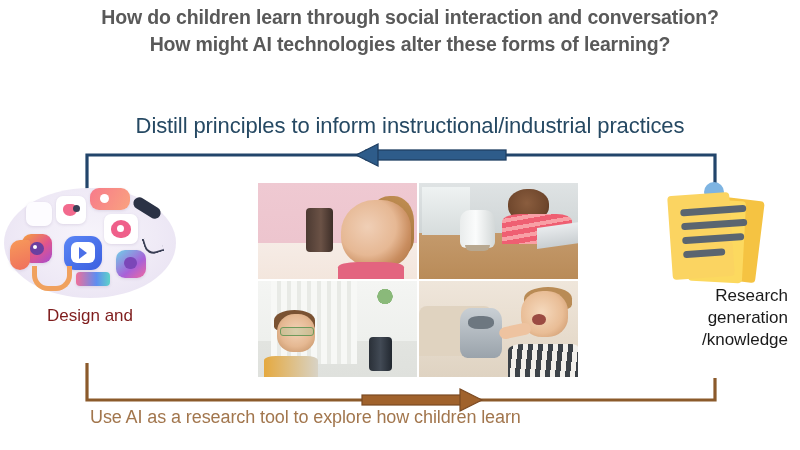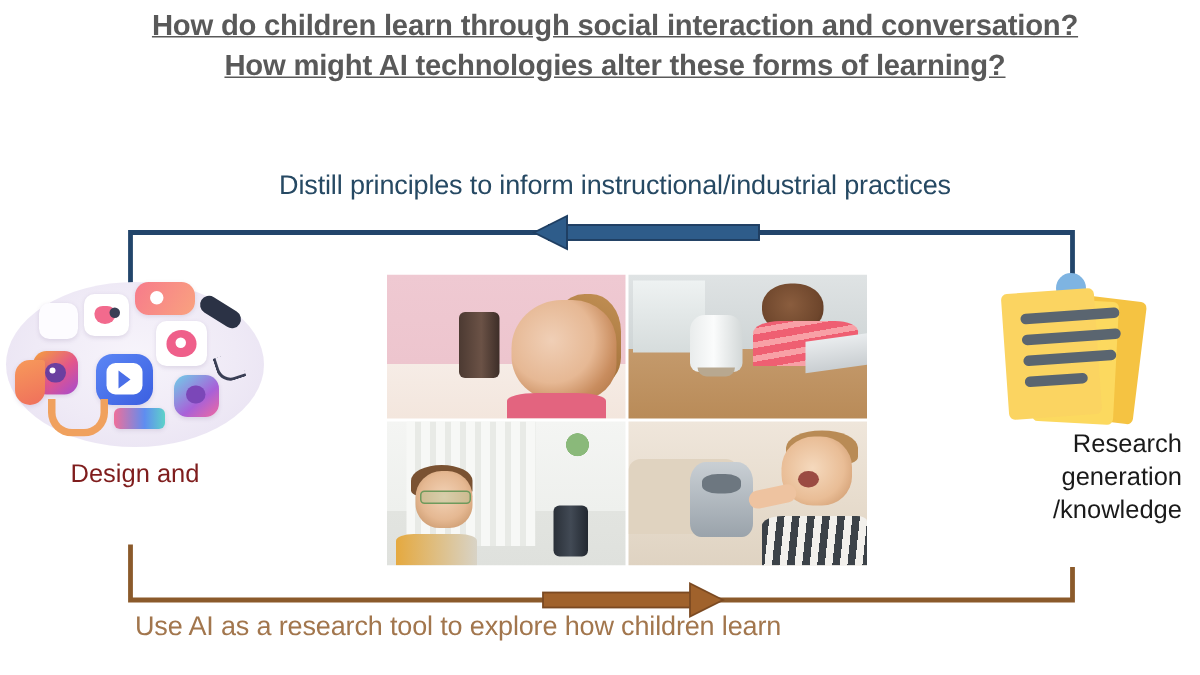--- a/index.html
+++ b/index.html
@@ -10,27 +10,27 @@
   }
   #stage{position:relative;width:800px;height:450px;}
 
   
   .title-block{
     position:absolute;left:60px;top:4px;width:700px;
     text-align:center;
   }
   .title-line{
     font-size:19.5px;font-weight:bold;color:#595959;
-    line-height:27px;letter-spacing:-0.15px;white-space:nowrap;text-decoration:underline;
+    line-height:27px;letter-spacing:-0.15px;white-space:nowrap;
   }
 
   
   .label-top{
     position:absolute;left:100px;top:113px;width:620px;
-    text-align:center;font-size:18px;color:#264963;
+    text-align:center;font-size:22px;color:#264963;
     white-space:nowrap;letter-spacing:-0.1px;
   }
   .label-bottom{
     position:absolute;left:90px;top:407px;width:630px;
     font-size:18px;color:#a2764d;
     white-space:nowrap;letter-spacing:-0.1px;
   }
 
   
   #arrows{position:absolute;left:0;top:0;width:800px;height:450px;}

